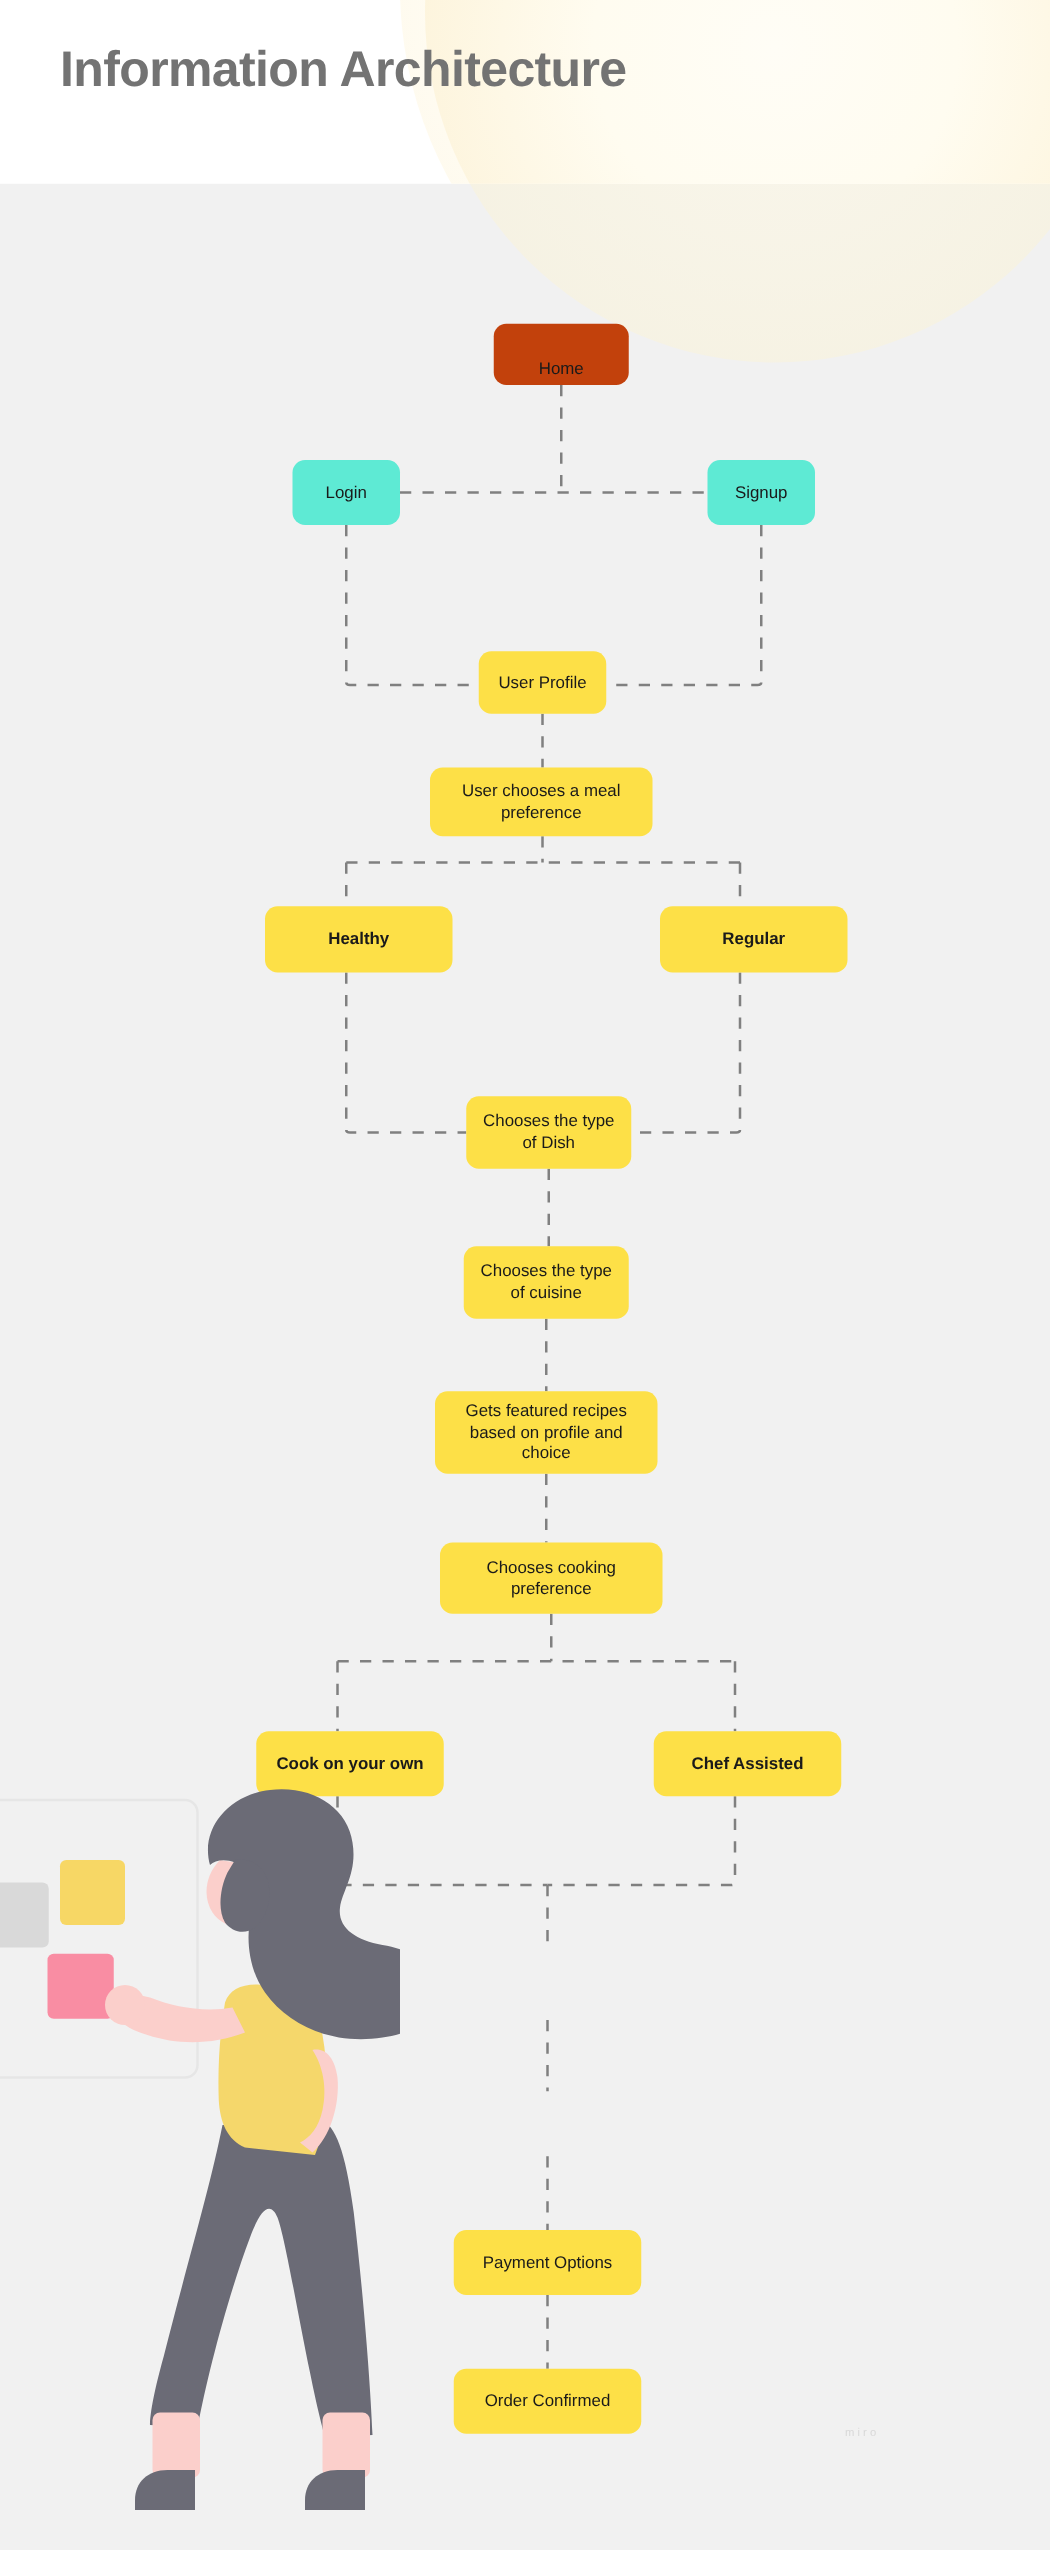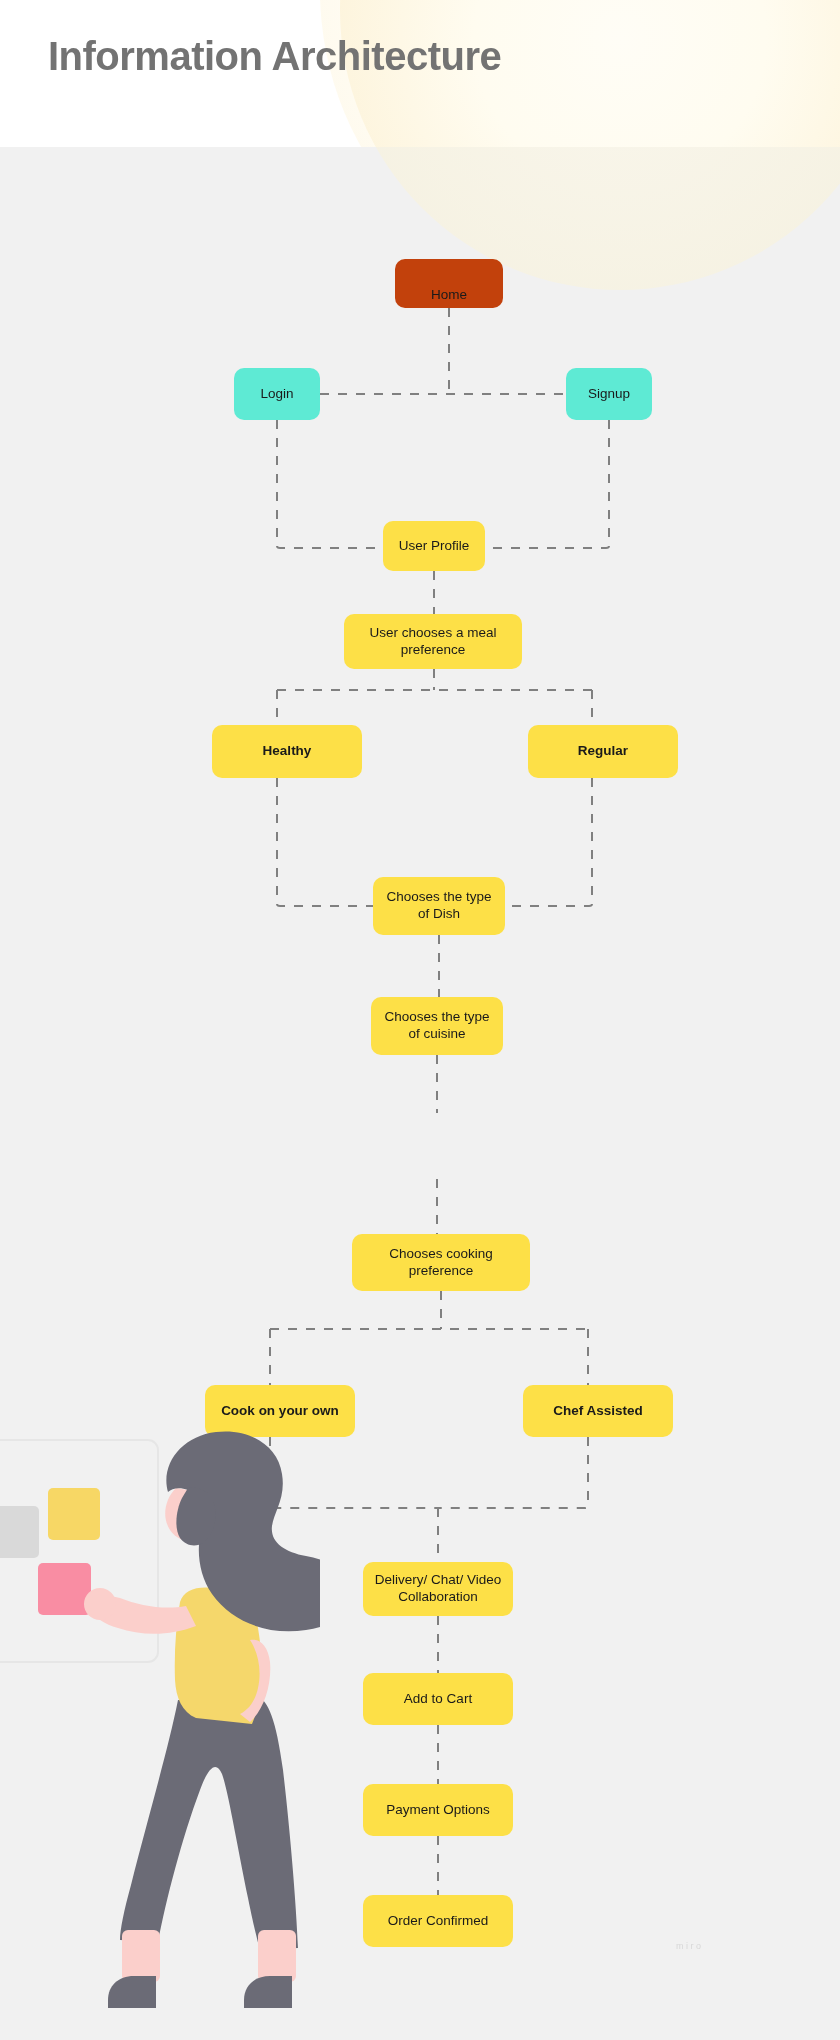--- a/index.html
+++ b/index.html
@@ -153,40 +153,37 @@
     </div>
 
     <div class="node" style="left:373px;top:877px;width:132px;height:58px;">
       <span>Chooses the type of Dish</span>
     </div>
 
     <div class="node" style="left:371px;top:997px;width:132px;height:58px;">
       <span>Chooses the type of cuisine</span>
     </div>
 
+    <div class="node" style="left:348px;top:1113px;width:178px;height:66px;">
+      <span>Gets featured recipes based on profile and choice</span>
+    </div>
 
     <div class="node" style="left:352px;top:1234px;width:178px;height:57px;">
       <span>Chooses cooking preference</span>
     </div>
 
     <div class="node bold" style="left:205px;top:1385px;width:150px;height:52px;">
       <span>Cook on your own</span>
     </div>
 
     <div class="node bold" style="left:523px;top:1385px;width:150px;height:52px;">
       <span>Chef Assisted</span>
     </div>
 
-    <div class="node" style="left:363px;top:1562px;width:150px;height:54px;">
-      <span>Delivery/ Chat/ Video Collaboration</span>
-    </div>
-
-    <div class="node" style="left:363px;top:1673px;width:150px;height:52px;">
-      <span>Add to Cart</span>
-    </div>
+
 
     <div class="node" style="left:363px;top:1784px;width:150px;height:52px;">
       <span>Payment Options</span>
     </div>
 
     <div class="node" style="left:363px;top:1895px;width:150px;height:52px;text-align:right;">
       <span>Order Confirmed</span>
     </div>
 
   </div>

